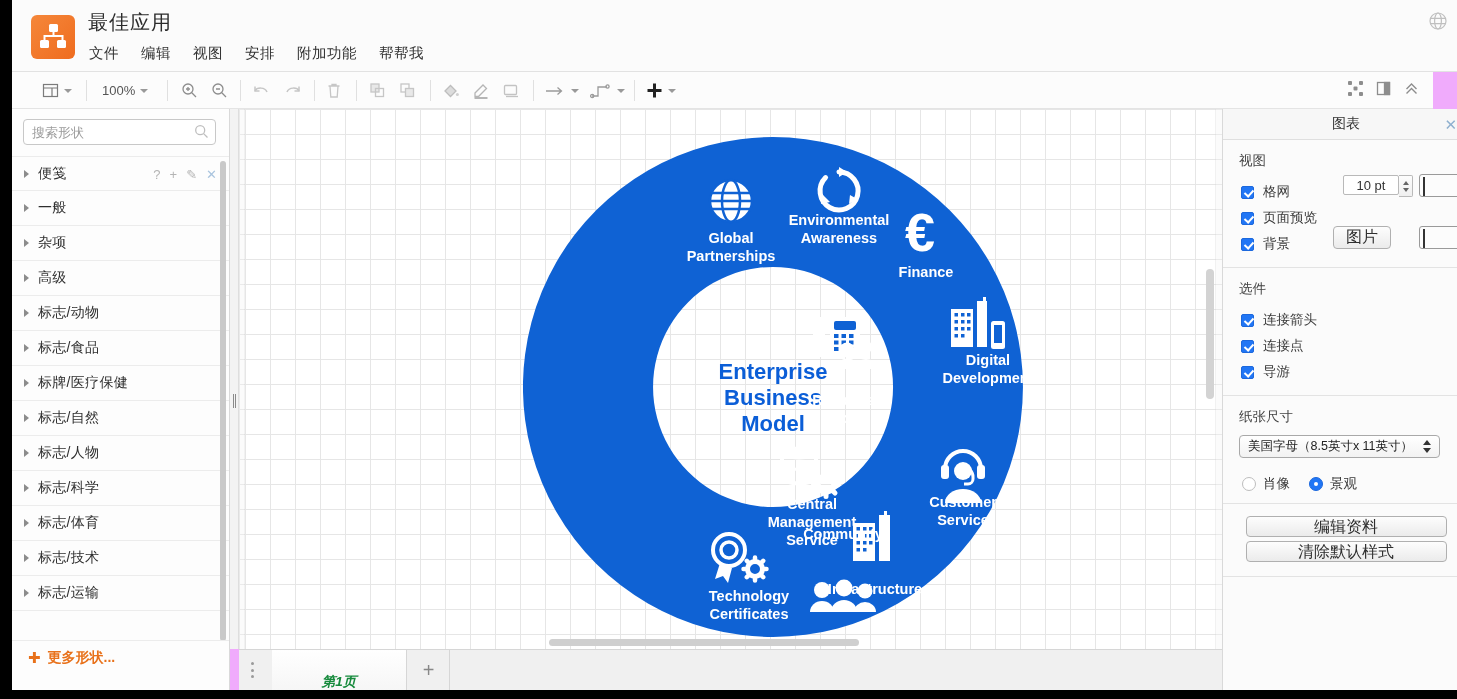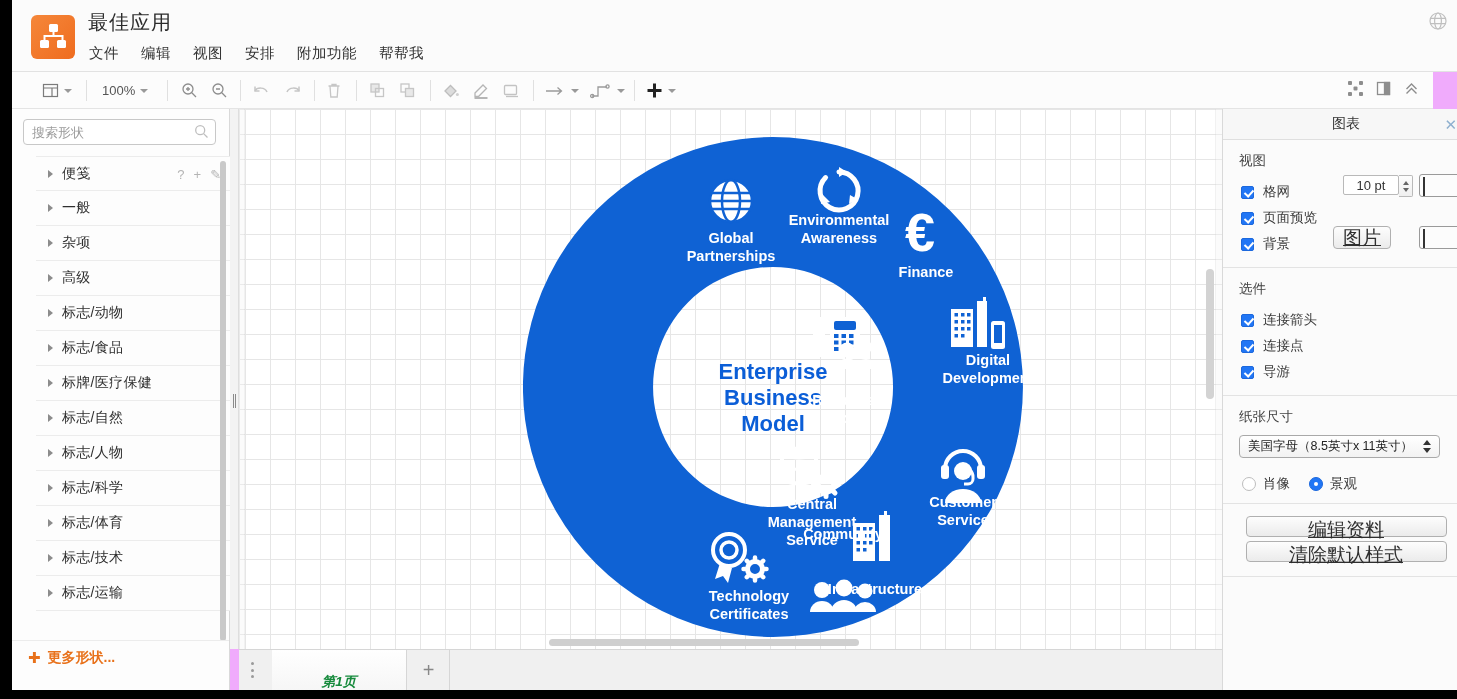--- a/index.html
+++ b/index.html
@@ -74,21 +74,20 @@
     border: 1px solid #c8c8c8; border-radius: 4px;
     background: #fff; font-size: 13px; color: #333;
     padding: 0 26px 0 8px; outline: none;
     font-family: inherit;
   }
   .search-input::placeholder { color: #9b9b9b; }
   .search-ico { position:absolute; right:7px; top:5px; width:15px;height:15px; opacity:.55;}
   .shape-list {
     position:absolute; left:0; top:47px; width:217px; height:491px;
     overflow:hidden;
-    margin-left:24px;
   }
   .shape-row {
     position: relative; height: 35px;
     border-bottom: 1px solid #ececec;
     display: flex; align-items: center;
     padding-left: 12px;
     background: #fdfdfd;
   }
   .shape-row:first-child { border-top: 1px solid #ececec; }
   .tri { width:0;height:0;border-top:4px solid transparent;border-bottom:4px solid transparent;border-left:5px solid #8c8c8c; margin-right:9px;}
@@ -183,21 +182,21 @@
     border:1px solid #9a9a9a; border-radius:3px;
     background:#fcfcfc; padding:3px;
   }
   .swatch .inner { width:100%; height:100%; border:1px solid #333; }
   .swatch.gray .inner { background:linear-gradient(#e2e2e2,#c6c6c6); }
   .swatch.white .inner { background:#fff; }
   .btn {
     display:inline-flex; align-items:center; justify-content:center;
     border:1px solid #b0b0b0; border-radius:4px;
     background:linear-gradient(#fdfdfd,#ebebeb);
-    font-size:19px; color:#2f2f2f; font-family:inherit;text-decoration:underline;
+    font-size:16px; color:#2f2f2f; font-family:inherit;
   }
   .btn-img { position:absolute; left:110px; top:-5px; width:58px; height:23px; }
   .select-wrap { position:relative; margin:8px 16px; }
   .select-box {
     width:201px; height:23px; border:1px solid #a9a9a9; border-radius:4px;
     background:linear-gradient(#ffffff,#f2f2f2);
     font-size:12.5px; color:#222; display:flex; align-items:center;
     padding-left:8px; position:relative;
   }
   .select-arrows { position:absolute; right:8px; top:4px; display:flex; flex-direction:column; gap:3px; }

